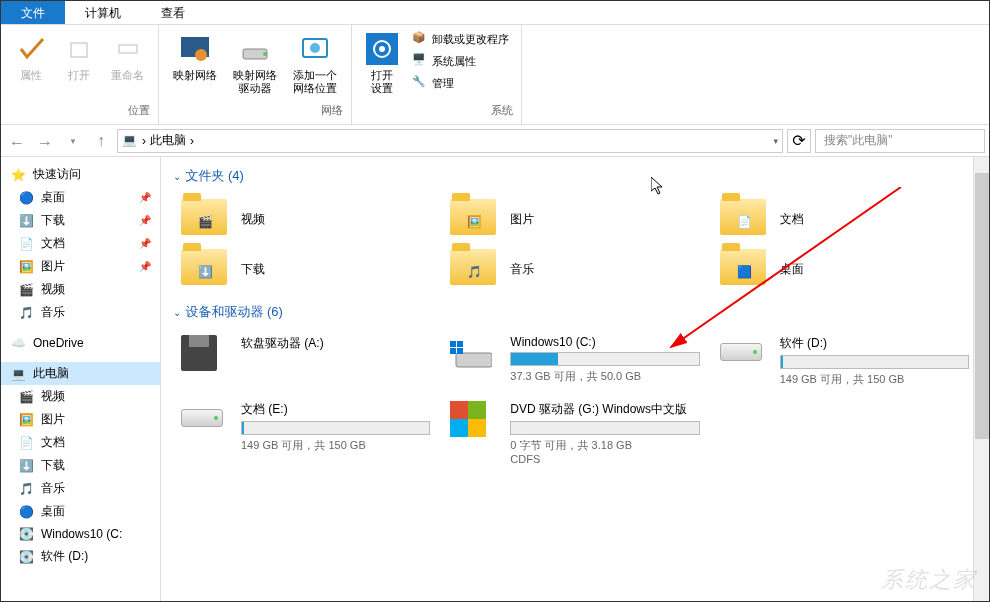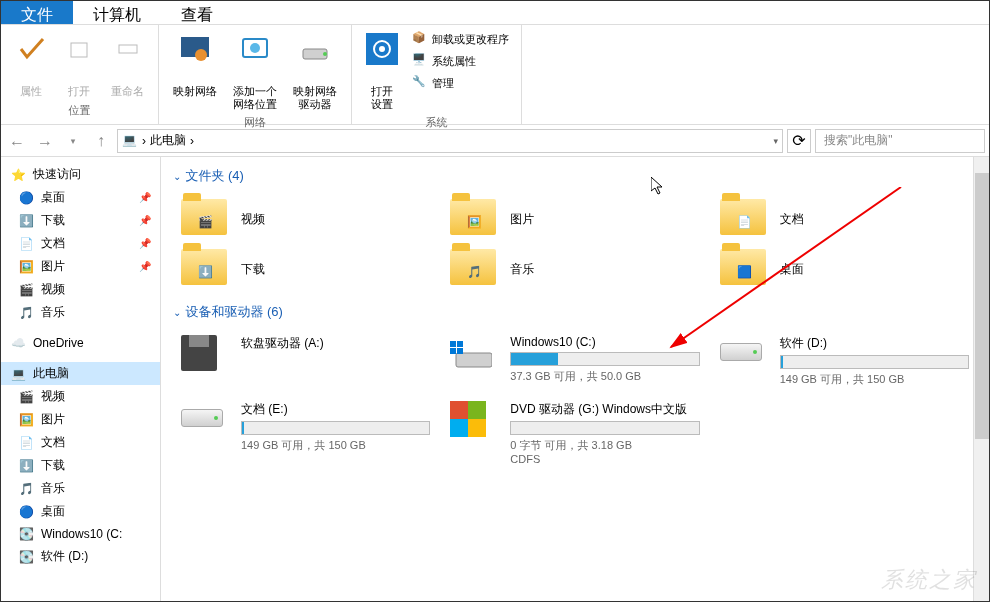--- a/index.html
+++ b/index.html
@@ -1,28 +1,28 @@
 <!DOCTYPE html>
 <html><head>
   <meta charset="utf-8">
   <style>
     * { margin: 0; padding: 0; box-sizing: border-box; font-family: "Microsoft YaHei", "Segoe UI", sans-serif; }
     body { width: 990px; height: 602px; overflow: hidden; background: #fff; position: relative; border: 1px solid #333; }
     
     
     .tab-bar { height: 24px; background: #fff; display: flex; border-bottom: 1px solid #ddd; }
-    .tab { padding: 4px 20px; font-size: 16px; cursor: pointer; }
+    .tab { padding: 4px 20px; font-size: 12px; cursor: pointer; }
     .tab.active { background: #1979ca; color: #fff; }
     
     
     .ribbon { height: 100px; background: #fff; display: flex; border-bottom: 1px solid #ddd; }
     .ribbon-group { border-right: 1px solid #ddd; display: flex; flex-direction: column; padding: 4px 8px; }
-    .ribbon-group-label { text-align: center; font-size: 11px; color: #666; margin-top: auto; padding-bottom: 2px; }
+    .ribbon-group-label { text-align: right; font-size: 11px; color: #666; margin-top: auto; padding-bottom: 2px; }
     .ribbon-buttons { display: flex; gap: 4px; flex: 1; }
-    .ribbon-btn { display: flex; flex-direction: column; align-items: center; gap: 20px; padding: 4px 6px; font-size: 11px; cursor: pointer; text-align: center; line-height: 1.2; }
+    .ribbon-btn { display: flex; flex-direction: column; align-items: center; gap: 4px; padding: 4px 6px; font-size: 11px; cursor: pointer; text-align: center; line-height: 1.2; }
     .ribbon-btn .icon { width: 32px; height: 32px; display: flex; align-items: center; justify-content: center; }
     .ribbon-btn.dim { color: #aaa; }
     .ribbon-small-col { display: flex; flex-direction: column; gap: 2px; }
     .ribbon-small { display: flex; align-items: center; gap: 4px; font-size: 11px; padding: 2px 4px; cursor: pointer; }
     .ribbon-small .icon { width: 16px; height: 16px; }
     
     
     .nav-bar { height: 32px; display: flex; align-items: center; padding: 0 4px; gap: 4px; border-bottom: 1px solid #ddd; }
     .nav-btn { width: 24px; height: 24px; display: flex; align-items: center; justify-content: center; cursor: pointer; color: #888; }
     .address-bar { flex: 1; display: flex; align-items: center; border: 1px solid #ccc; height: 24px; padding: 0 4px; gap: 4px; font-size: 12px; }
@@ -125,36 +125,36 @@
             <svg width="32" height="32">
               <rect x="2" y="4" width="28" height="20" fill="#2a5a8a"></rect>
               <circle cx="22" cy="22" r="6" fill="#e89030"></circle>
             </svg>
           </span>
         <span>映射网络</span>
       </div>
       <div class="ribbon-btn">
         <span class="icon">
             <svg width="32" height="28">
+              <rect x="4" y="14" width="24" height="10" rx="2" fill="#d0d0d0" stroke="#888"></rect>
+              <circle cx="26" cy="19" r="2" fill="#5c5"></circle>
+            </svg>
+          </span>
+        <span style="white-space:pre-line">映射网络
+驱动器</span>
+      </div>
+      <div class="ribbon-btn">
+        <span class="icon">
+            <svg width="32" height="28">
               <rect x="4" y="4" width="24" height="18" rx="2" fill="none" stroke="#2a8ac8" stroke-width="2"></rect>
               <circle cx="16" cy="13" r="5" fill="#5ab8e8"></circle>
             </svg>
           </span>
         <span style="white-space:pre-line">添加一个
 网络位置</span>
-      </div>
-      <div class="ribbon-btn">
-        <span class="icon">
-            <svg width="32" height="28">
-              <rect x="4" y="14" width="24" height="10" rx="2" fill="#d0d0d0" stroke="#888"></rect>
-              <circle cx="26" cy="19" r="2" fill="#5c5"></circle>
-            </svg>
-          </span>
-        <span style="white-space:pre-line">映射网络
-驱动器</span>
       </div>
     </div>
     <div class="ribbon-group-label">网络</div>
   </div>
 
   <div class="ribbon-group">
     <div class="ribbon-buttons">
       <div class="ribbon-btn">
         <span class="icon">
             <svg width="32" height="32">

